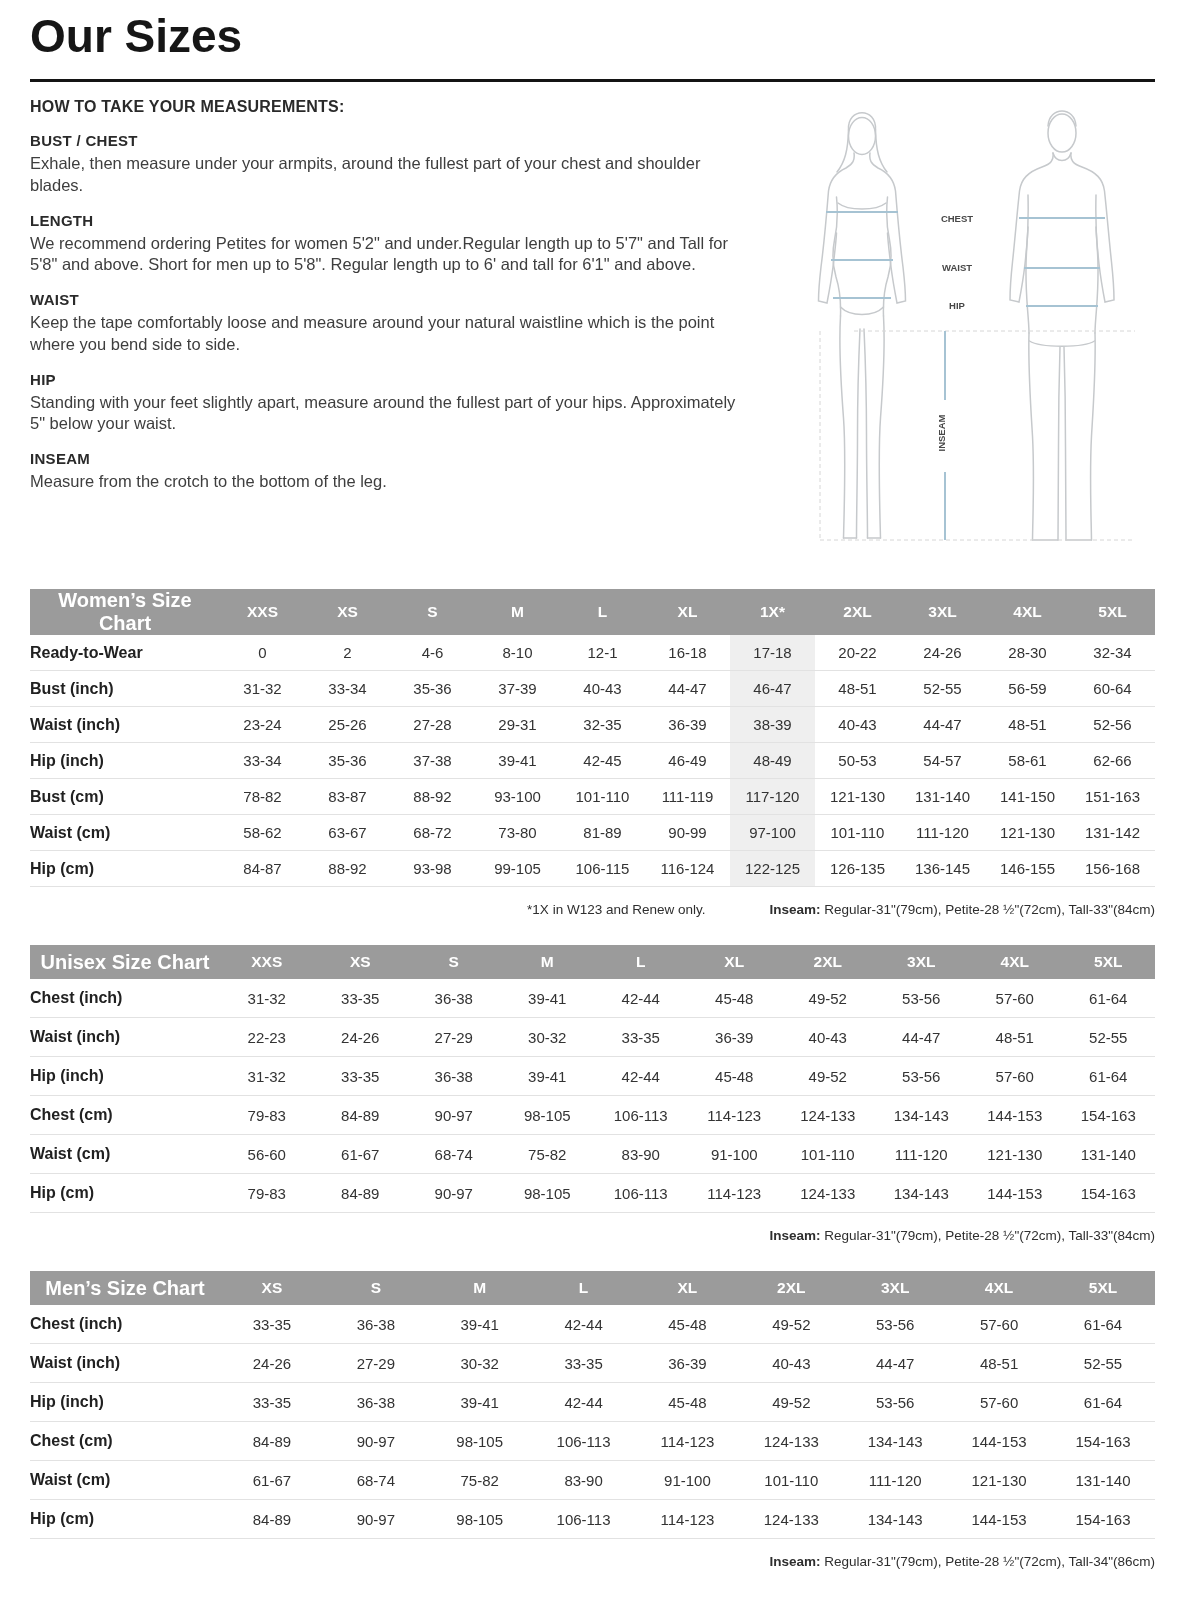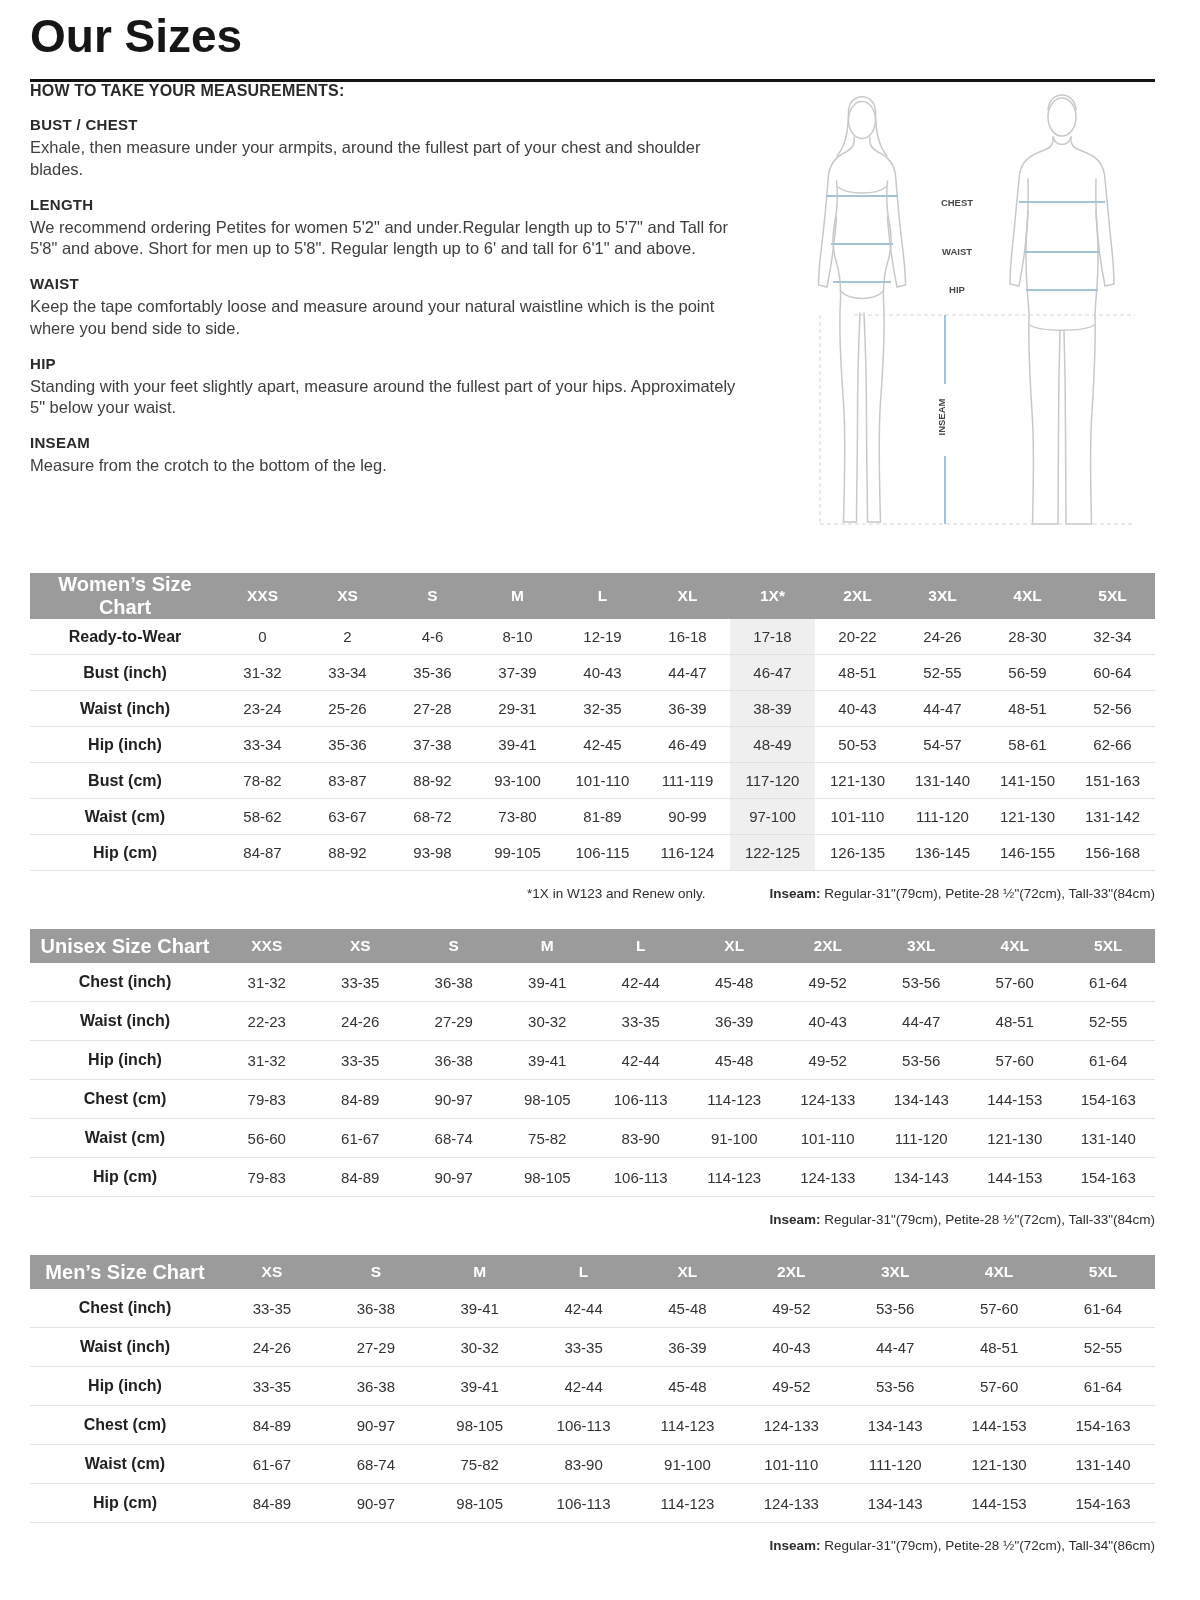--- a/index.html
+++ b/index.html
@@ -9,42 +9,42 @@
     color: #3b3b3b; overflow: hidden;
   }
   .page { padding: 3px 45px 0 30px; }
 
   h1.page-title {
     font-size: 46px; font-weight: 800; color: #161616;
     letter-spacing: 0px; margin: 6px 0 0 0;
   }
   .rule { border: none; border-top: 3px solid #141414; margin: 16px 0 0 0; }
 
-  .content-row { display: flex; margin-top: 0; min-height: 458px; }
+  .content-row { display: flex; margin-top: 16px; min-height: 458px; }
   .text-col { width: 715px; }
   .how-heading { font-size: 16px; font-weight: 700; color: #2a2a2a; letter-spacing: .2px; margin-bottom: 16px; }
   .section { margin-bottom: 15px; }
   .section h3 { font-size: 15px; font-weight: 700; color: #2a2a2a; letter-spacing: .3px; margin: 0 0 4px 0; }
   .section p { font-size: 16.5px; line-height: 1.32; color: #3e3e3e; margin: 0; }
 
   .figure-col { margin-left: auto; padding-top: 2px; }
 
   .table-block { margin-top: 28px; }
   .table-block.first { margin-top: 30px; }
 
   table.size-table { width: 100%; border-collapse: collapse; table-layout: fixed; }
   table.size-table col.label-col { width: 190px; }
   table.size-table thead th {
     background: #9b9b9b; color: #ffffff; font-weight: 700;
     font-size: 15.5px; height: 34px; text-align: center; padding: 0;
   }
   table.size-table thead th.chart-title { font-size: 20px; }
   table.size-table tbody th {
     font-weight: 700; font-size: 16px; color: #212121;
-    text-align: center; border-bottom: 1px solid #e2e2e2; height: 38px; padding: 0;
+    text-align: left; border-bottom: 1px solid #e2e2e2; height: 38px; padding: 0;
   }
   table.size-table tbody td {
     font-size: 15px; color: #333333; text-align: center;
     border-bottom: 1px solid #e2e2e2; height: 38px; padding: 0;
   }
   .table-holder.compact tbody th, .table-holder.compact tbody td { height: 35px; }
   table.size-table td.hl { background: #efefef; }
 
   .footnotes {
     display: flex; justify-content: flex-end; gap: 64px;
@@ -185,21 +185,21 @@
               <th>5XL</th>
             </tr>
           </thead>
           <tbody>
             <tr>
               <th scope="row">Ready-to-Wear</th>
               <td>0</td>
               <td>2</td>
               <td>4-6</td>
               <td>8-10</td>
-              <td>12-19</td>
+              <td>12-1</td>
               <td>16-18</td>
               <td class="hl">17-18</td>
               <td>20-22</td>
               <td>24-26</td>
               <td>28-30</td>
               <td>32-34</td>
             </tr>
             <tr>
               <th scope="row">Bust (inch)</th>
               <td>31-32</td>

